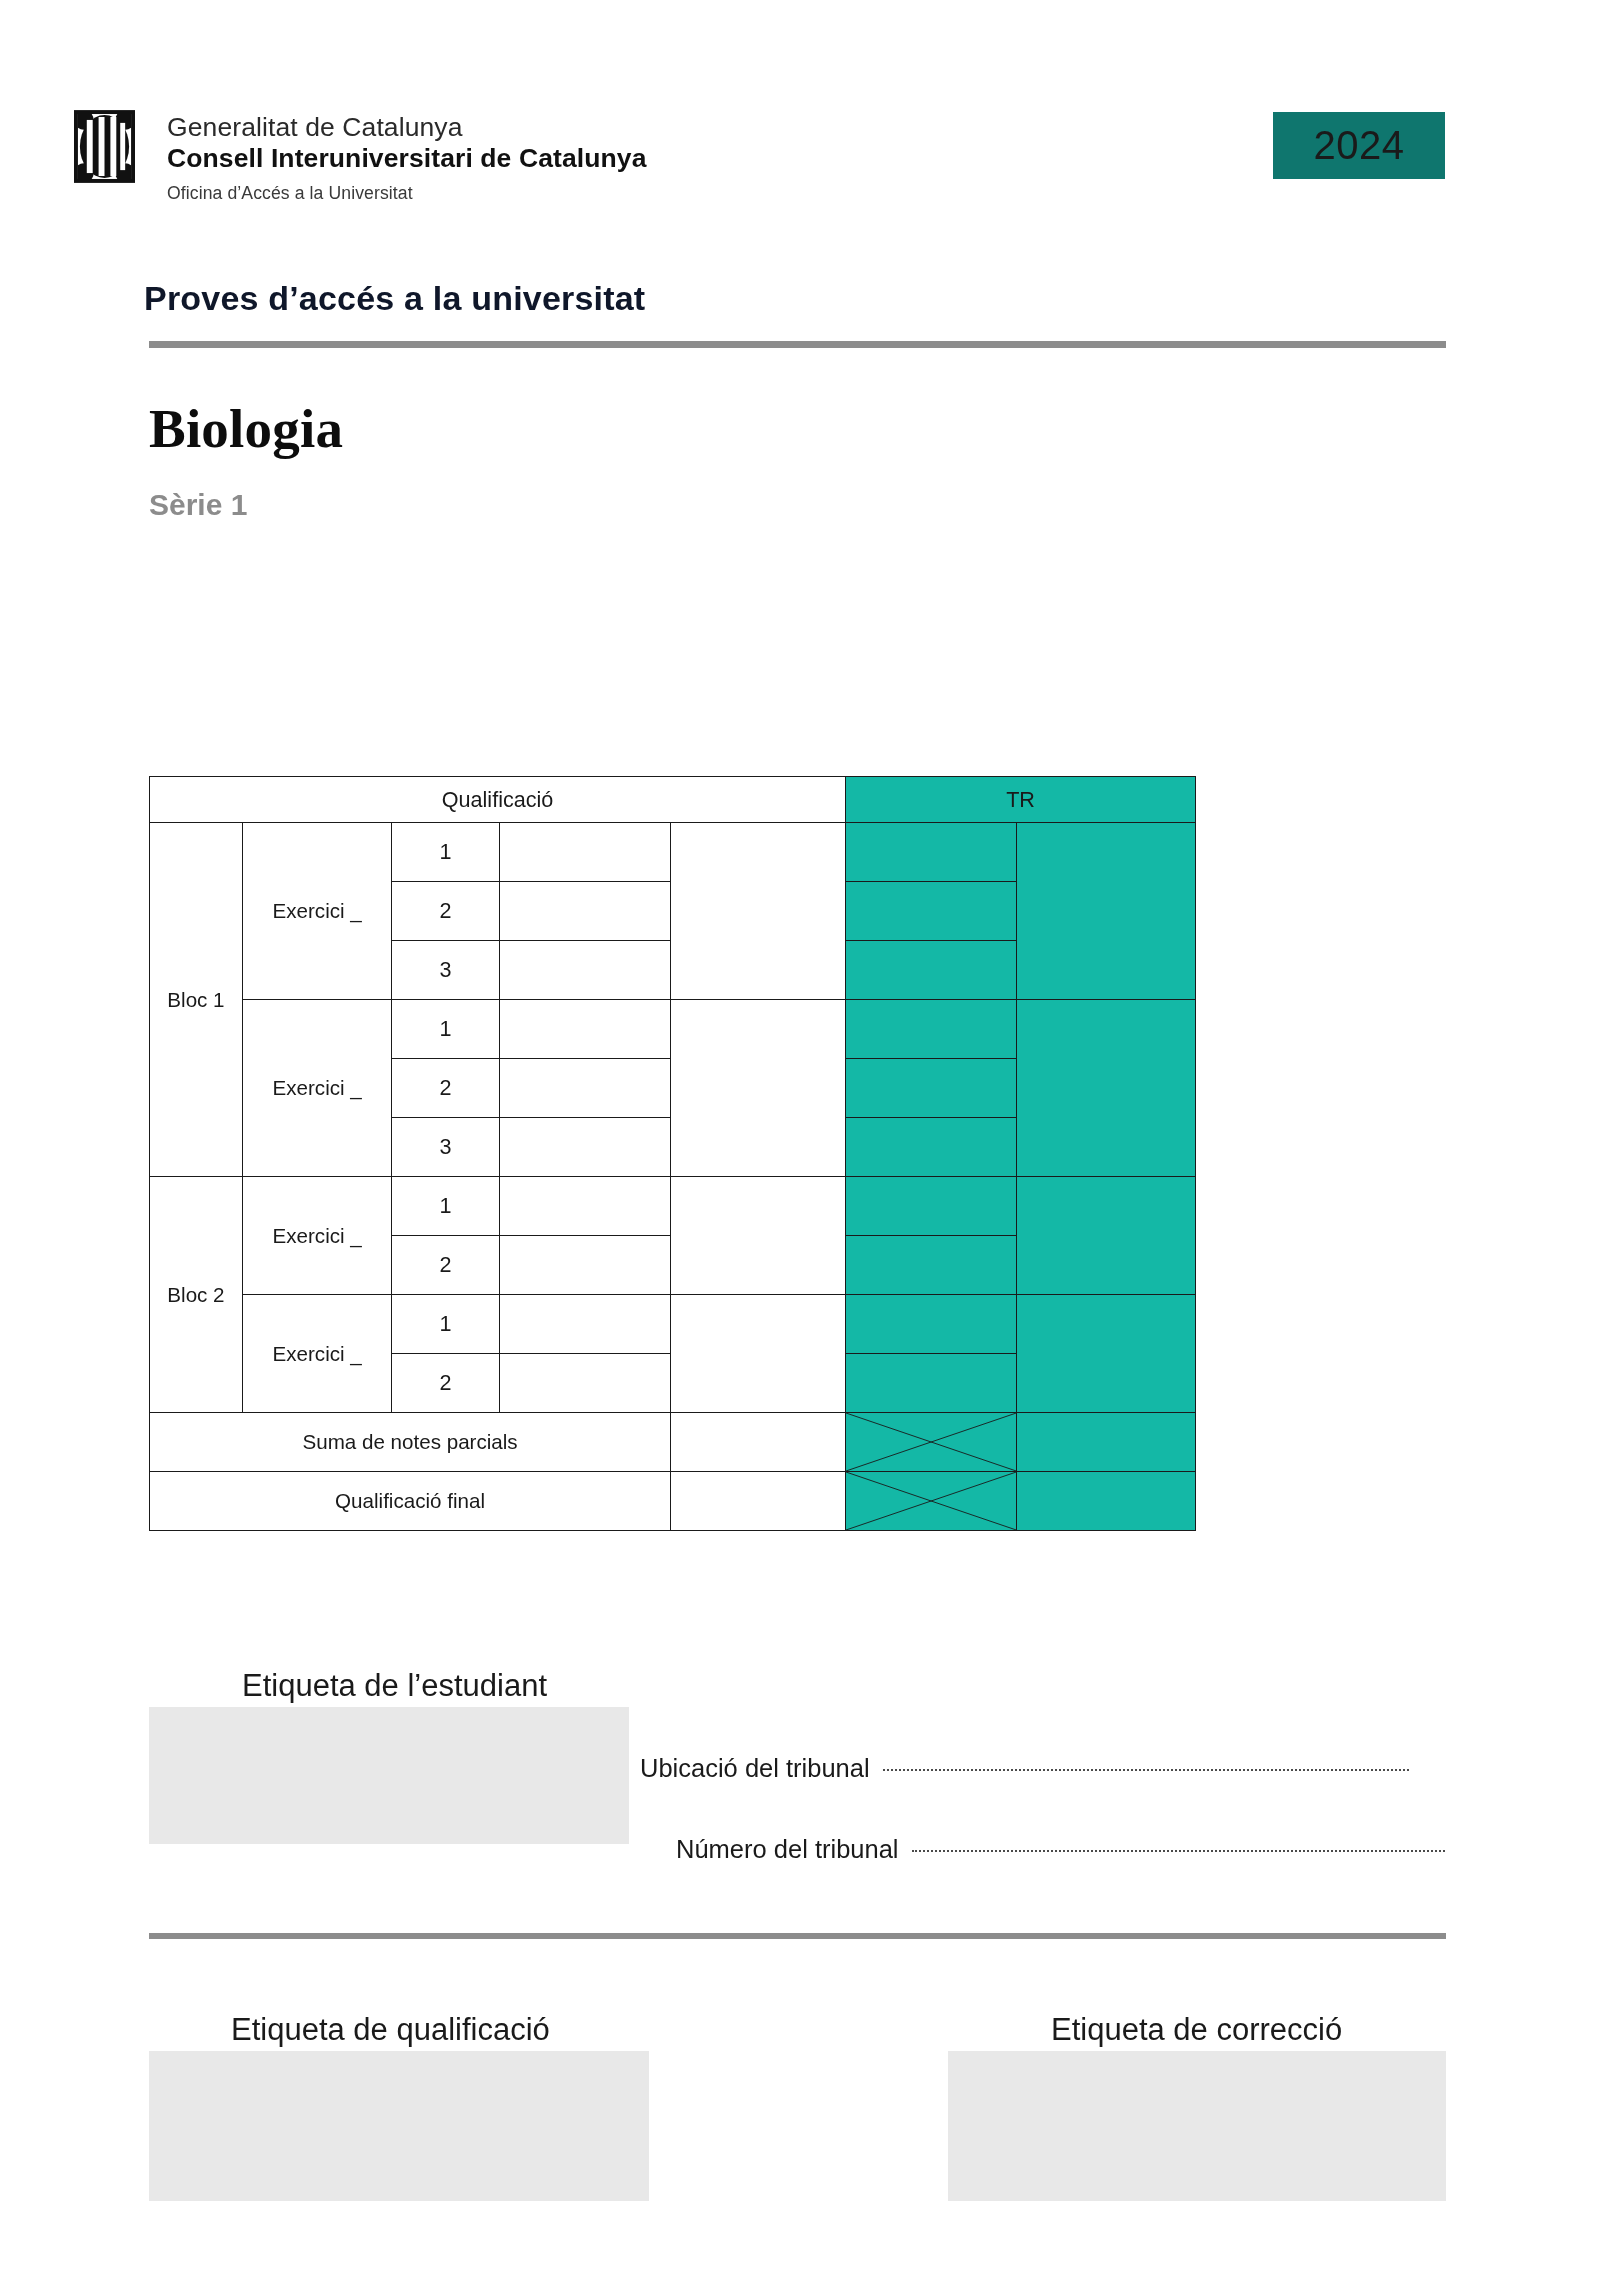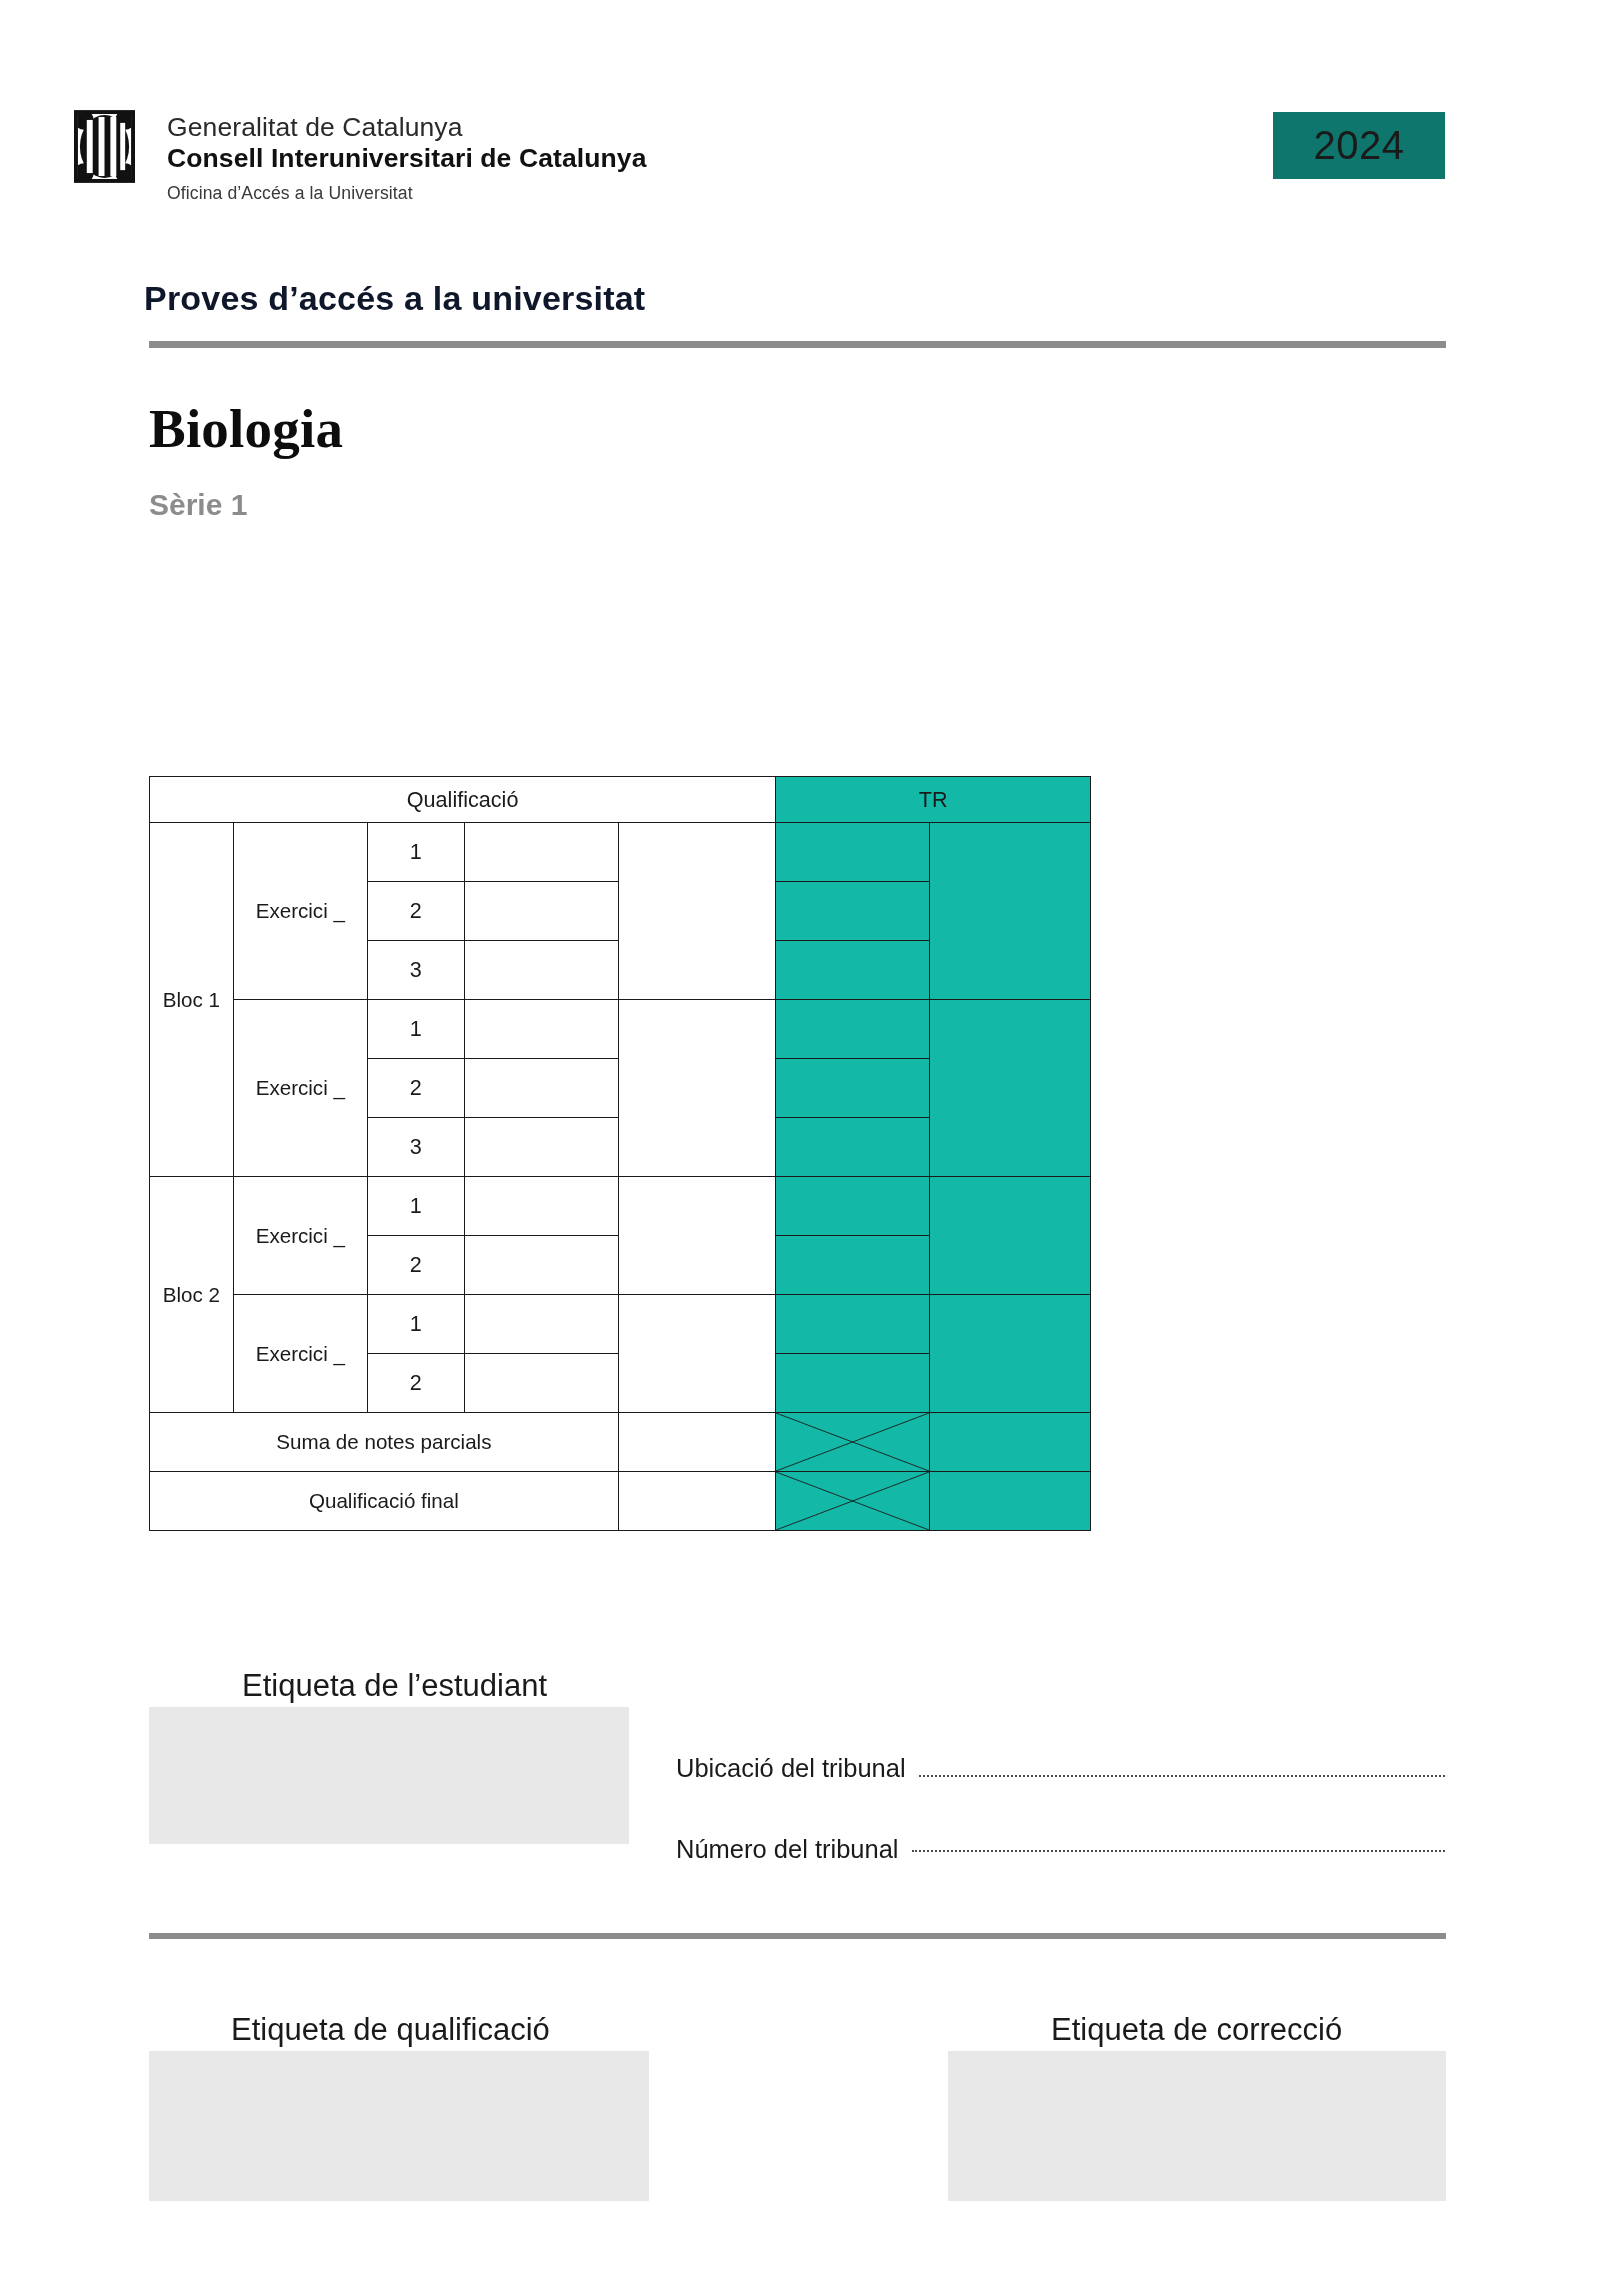--- a/index.html
+++ b/index.html
@@ -101,21 +101,21 @@
     font-size: 30px;
     font-weight: bold;
     color: #8c8c8c;
   }
 
   
   .grade-table {
     position: absolute;
     left: 149px;
     top: 776px;
-    width: 942px;
+    width: 1047px;
     border-collapse: collapse;
     table-layout: fixed;
     font-size: 20.6px;
   }
   .grade-table td, .grade-table th {
     border: 1px solid #1a1a1a;
     padding: 0;
     height: 58px;
     font-weight: normal;
     text-align: center;
@@ -311,21 +311,21 @@
         </svg>
       </td>
       <td class="shade"></td>
     </tr>
   </tbody>
 </table>
 
 <div class="lbl-caption" style="left:242px; top:1668px;">Etiqueta de l’estudiant</div>
 <div class="lbl-box" style="left:149px; top:1707px; width:480px; height:137px;"></div>
 
-<div class="field-row" style="left:676px; top:1754px; width:769px;align-items:flex-end;">
+<div class="field-row" style="left:640px; top:1754px; width:769px;">
   <span>Ubicació del tribunal</span>
   <span class="field-dots"></span>
 </div>
 <div class="field-row" style="left:676px; top:1835px; width:769px;">
   <span>Número del tribunal</span>
   <span class="field-dots"></span>
 </div>
 
 <div class="mid-rule"></div>
 

